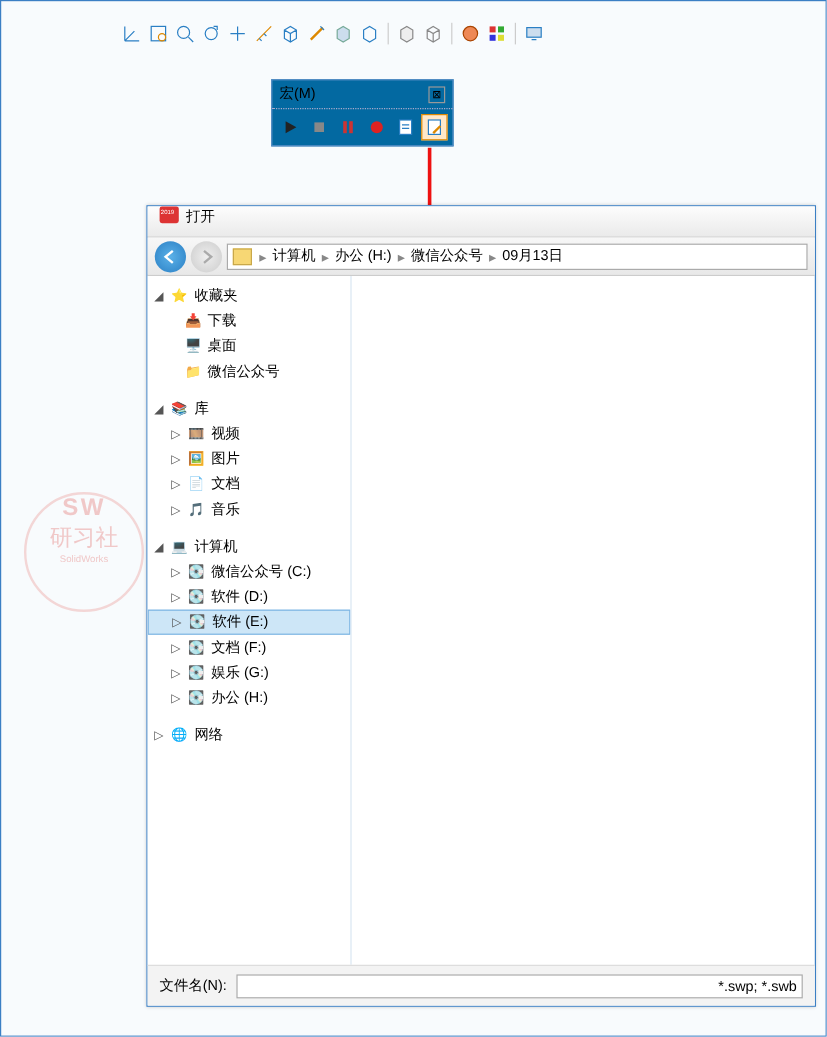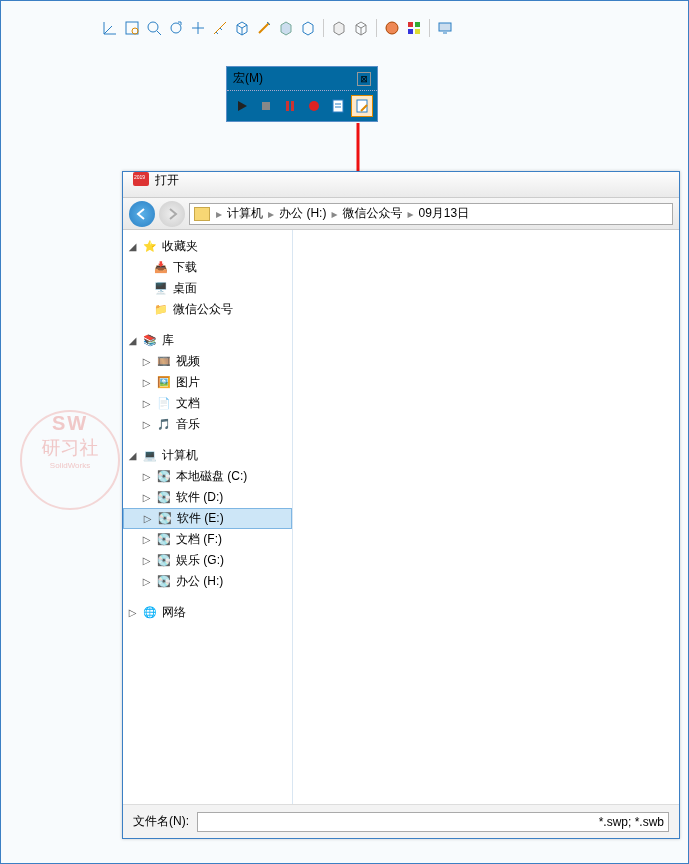--- a/index.html
+++ b/index.html
@@ -283,21 +283,21 @@
         </div>
       <div class="tgap"></div>
       <div class="tnode">
           <span class="tw">◢</span>
           <span class="tico">💻</span>
           <span>计算机</span>
         </div>
       <div class="tnode" style="padding-left:18px">
           <span class="tw">▷</span>
           <span class="tico">💽</span>
-          <span>本地磁盘 (C:)</span>
+          <span>微信公众号 (C:)</span>
         </div>
       <div class="tnode" style="padding-left:18px">
           <span class="tw">▷</span>
           <span class="tico">💽</span>
           <span>软件 (D:)</span>
         </div>
       <div class="tnode sel" style="padding-left:18px">
           <span class="tw">▷</span>
           <span class="tico">💽</span>
           <span>软件 (E:)</span>

